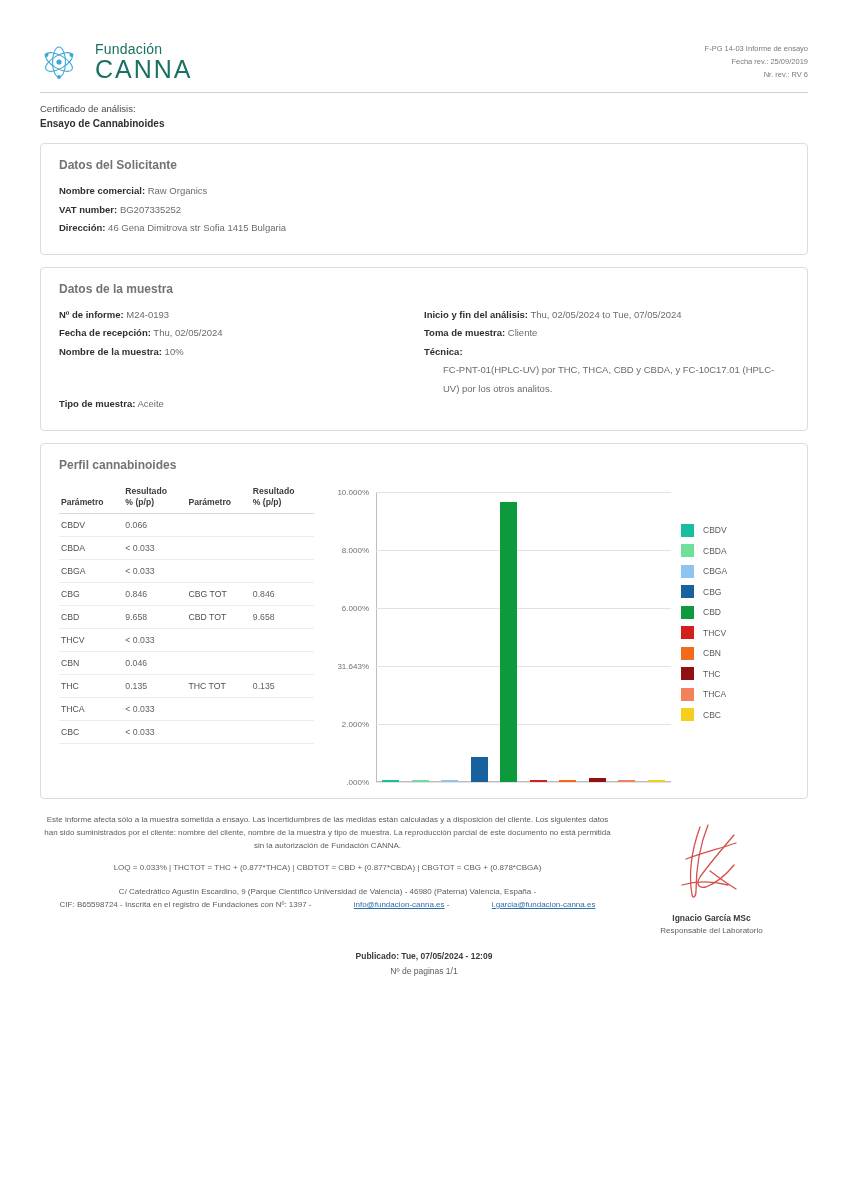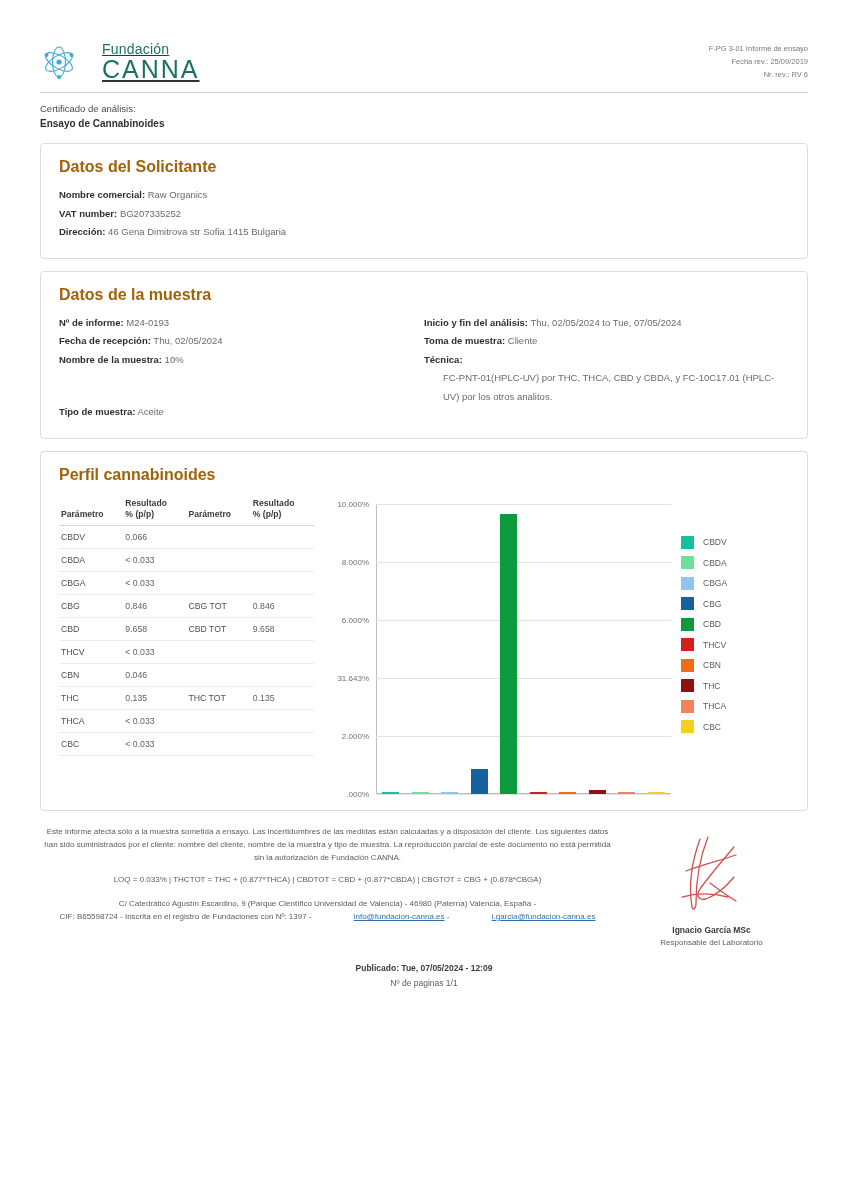--- a/index.html
+++ b/index.html
@@ -15,21 +15,21 @@
     background:#ffffff;
     position:relative;
     padding:28px 40px 0 40px;
   }
 
   
   .top {
     display:flex; justify-content:space-between; align-items:flex-start;
     padding-top:14px;
   }
-  .logo-wrap { display:flex; align-items:center; gap:24px;text-decoration:underline; }
+  .logo-wrap { display:flex; align-items:center; gap:17px; }
   .logo-mark { width:38px; height:38px; position:relative; }
   .logo-text { line-height:1; }
   .logo-text .l1 {
     font-size:14px; color:#1b6f63; letter-spacing:.2px;
     font-family:"Liberation Sans", sans-serif;
   }
   .logo-text .l2 {
     font-size:25px; color:#1b6f63; letter-spacing:2px; font-weight:400;
     margin-top:1px;
   }
@@ -41,21 +41,21 @@
     margin-top:9px; font-size:9.5px; color:#4a4a4a; line-height:1.5;
   }
   .cert .b { font-weight:bold; color:#2f2f2f; font-size:10px; }
 
   
   .panel {
     border:1px solid #dcdcdc; border-radius:4px;
     margin-top:12px; padding:14px 18px 16px 18px;
   }
   .panel h2 {
-    margin:0 0 10px 0; font-size:16px; color:#a16207; font-weight:bold;
+    margin:0 0 10px 0; font-size:12px; color:#737373; font-weight:bold;
   }
   .kv { font-size:9.5px; color:#6b6b6b; line-height:1.95; }
   .kv b { color:#2f2f2f; }
 
   .two-col { display:flex; }
   .two-col .c1 { width:50%; }
   .two-col .c2 { width:50%; }
 
   
   .profile { display:flex; gap:10px; }
@@ -122,21 +122,21 @@
           <circle cx="31.5" cy="12" r="2" fill="#3aa8d8"></circle>
           <circle cx="19" cy="34" r="2" fill="#3aa8d8"></circle>
         </svg>
       </div>
       <div class="logo-text">
         <div class="l1">Fundación</div>
         <div class="l2">CANNA</div>
       </div>
     </div>
     <div class="rev">
-      <div>F-PG 3-01 Informe de ensayo</div>
+      <div>F-PG 14-03 Informe de ensayo</div>
       <div>Fecha rev.: 25/09/2019</div>
       <div>Nr. rev.: RV 6</div>
     </div>
   </div>
 
   <hr class="hr-top">
 
   <div class="cert">
     <div>Certificado de análisis:</div>
     <div class="b">Ensayo de Cannabinoides</div>

